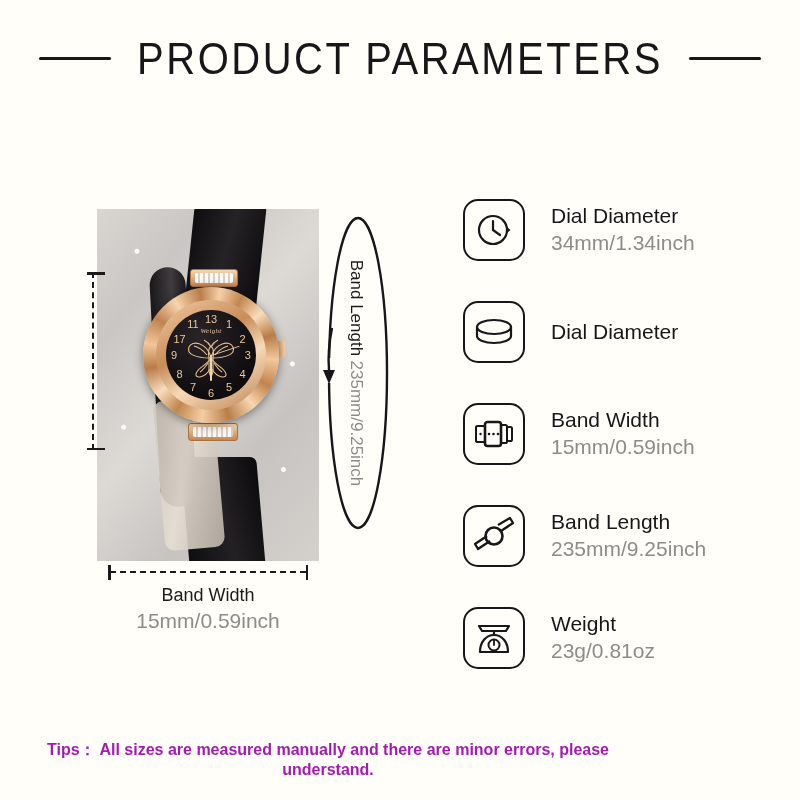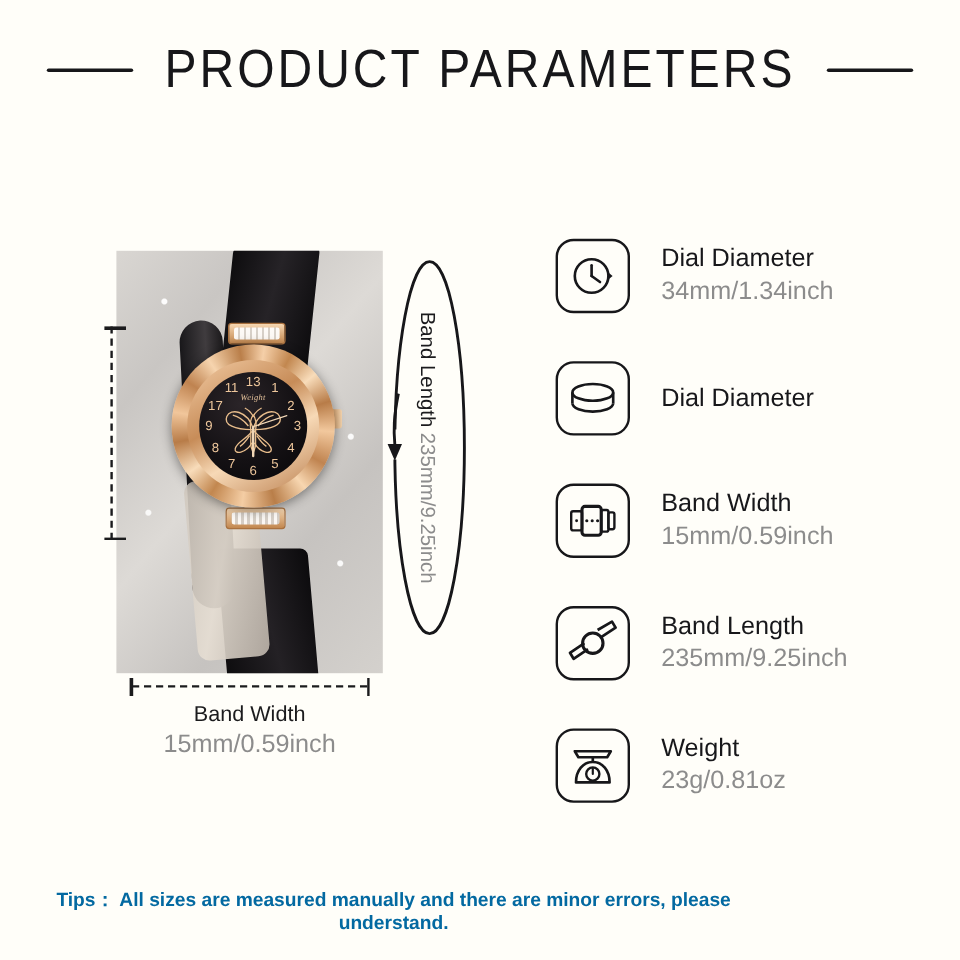--- a/index.html
+++ b/index.html
@@ -337,21 +337,21 @@
 
   
   #footer {
     position: absolute;
     left: 0;
     top: 740px;
     width: 656px;
     text-align: center;
     font-size: 16px;
     font-weight: bold;
-    color: #0369a1;
+    color: #a21caf;
   }
 </style>
 </head>
 <body>
 
 <div id="page">
 
   <div id="header">
     <div class="rule"></div>
     <div id="title">PRODUCT PARAMETERS</div>

